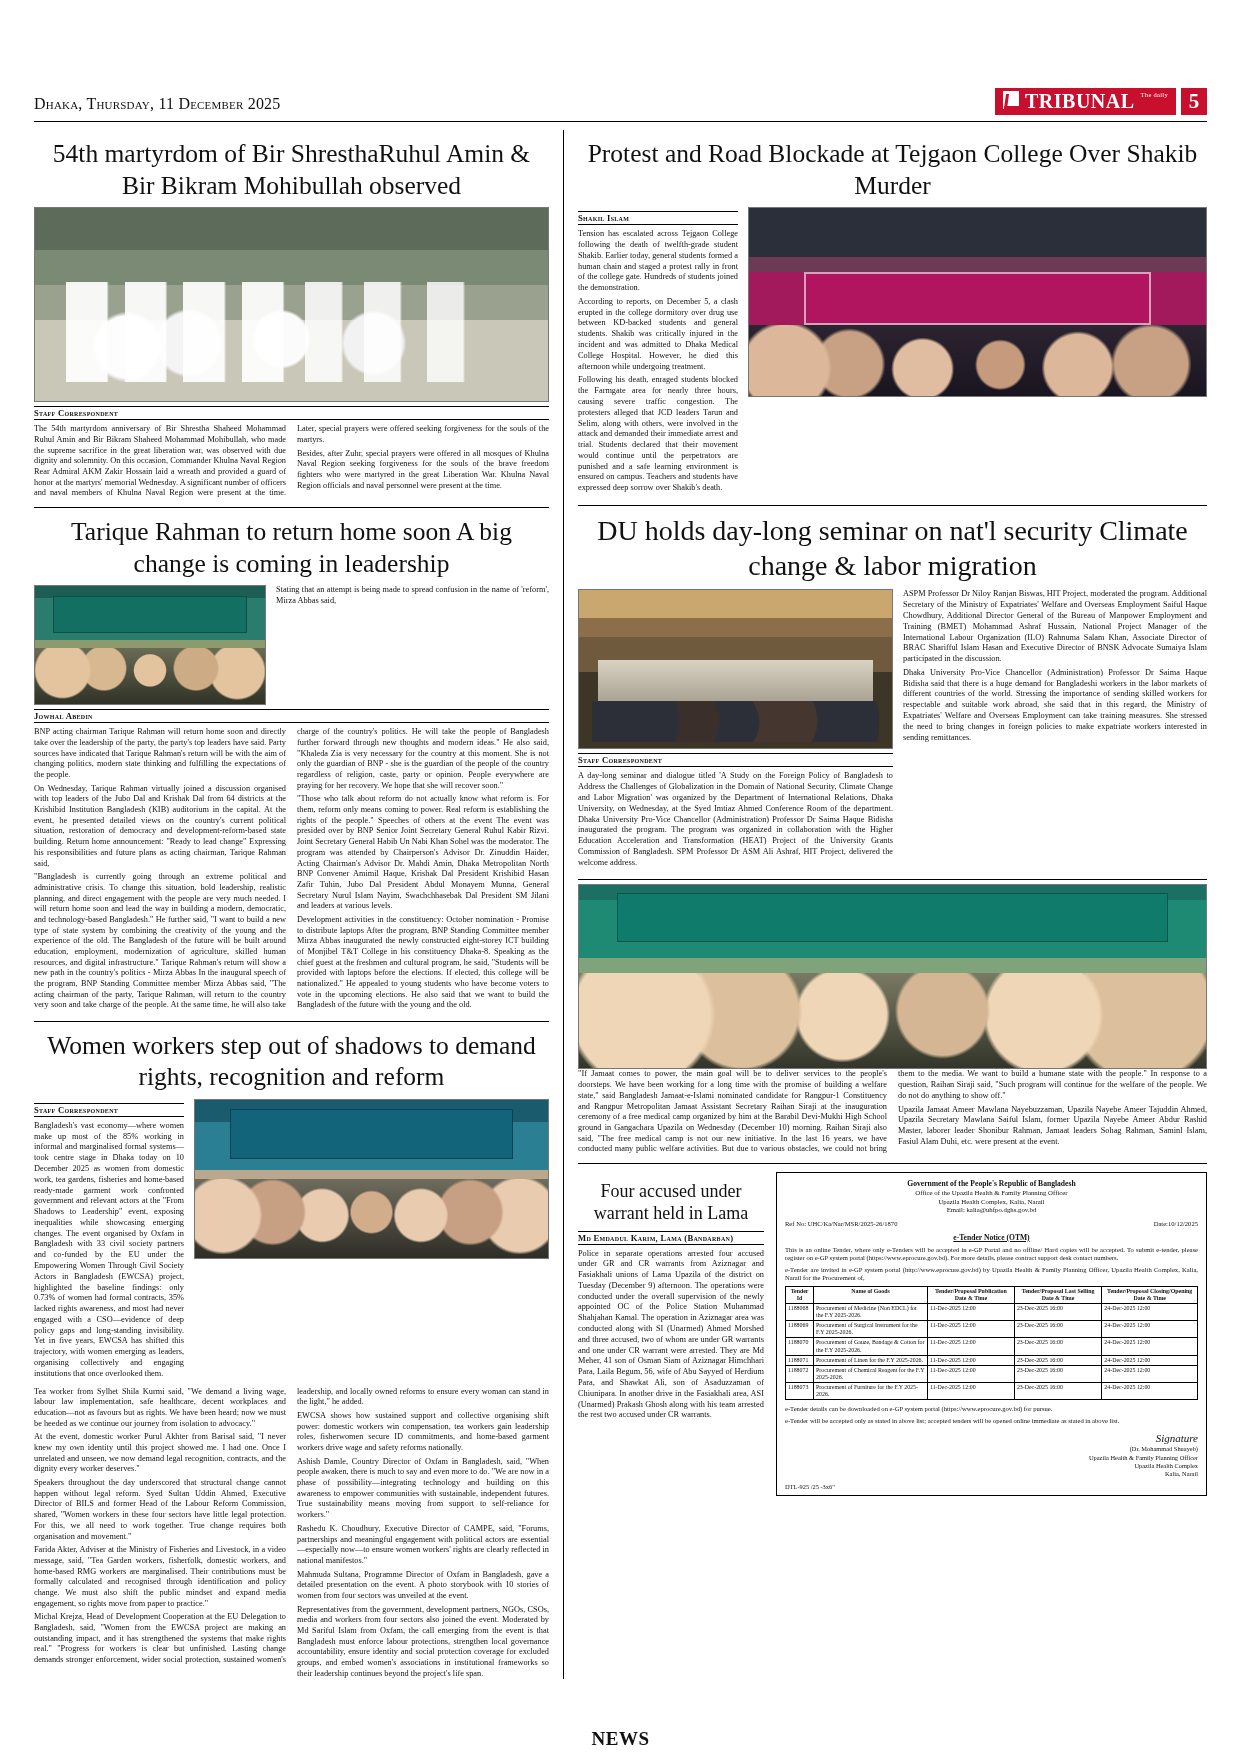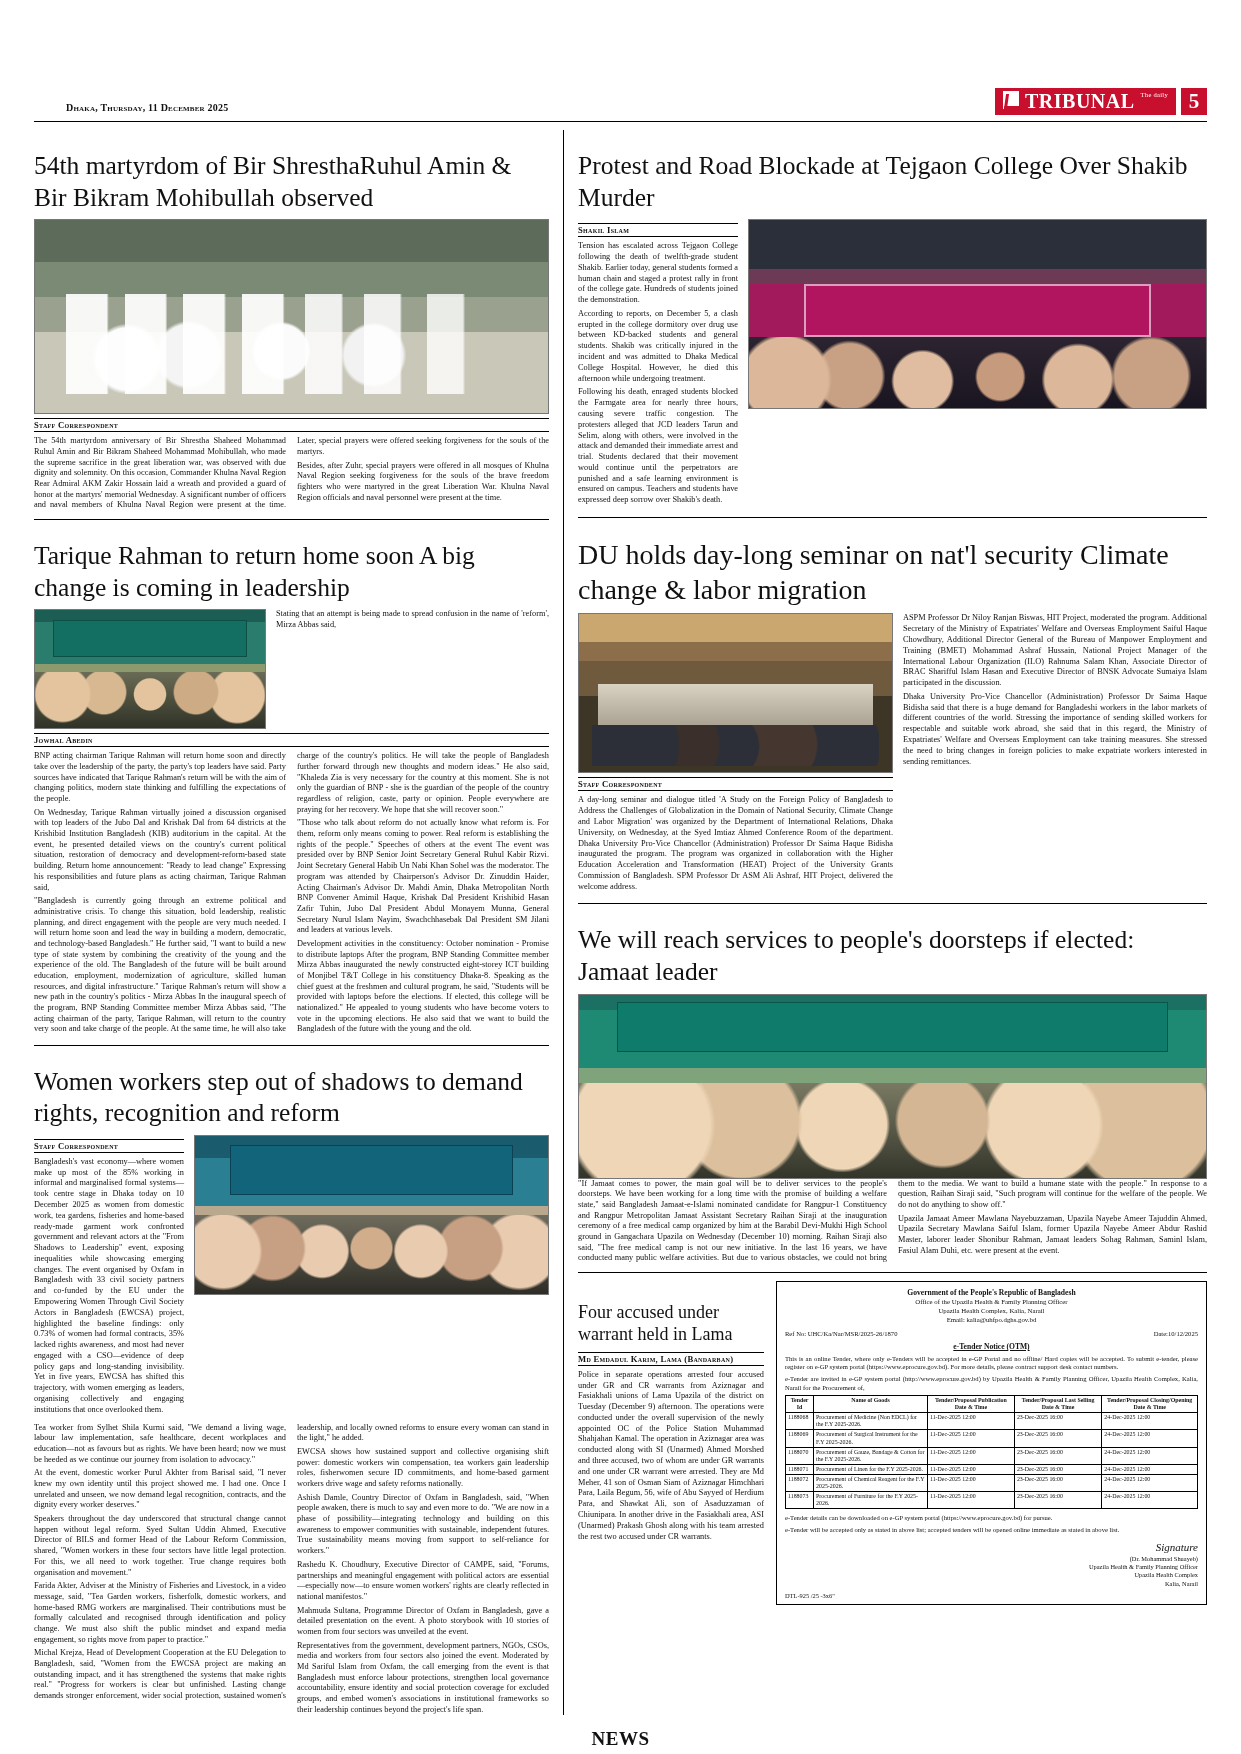--- a/index.html
+++ b/index.html
@@ -13,22 +13,22 @@
   .page { position:relative; width:1241px; height:1754px; padding:0 34px; }
 
   
   .masthead {
     display:flex; align-items:flex-end; justify-content:space-between;
     padding:88px 0 6px 0;
     border-bottom:1.5px solid #000;
   }
   .mast-date {
     font-family:"Liberation Serif", serif;
-    font-size:10px; font-variant:small-caps; letter-spacing:.2px;
-    font-weight:bold; padding-bottom:2px;margin-left:32px;
+    font-size:16px; font-variant:small-caps; letter-spacing:.2px;
+    font-weight:normal; padding-bottom:2px;
   }
   .mast-section {
     font-size:19px; font-weight:bold; letter-spacing:.5px;
     position:absolute; left:50%; transform:translateX(-50%);
     bottom:4px;
     margin-top:48px;
   }
   .mast-right { display:flex; align-items:flex-end; gap:5px; }
   .logo-box {
     background:#c8102e; color:#fff; padding:3px 8px 4px 8px;
@@ -52,22 +52,22 @@
   
   .cols { display:flex; gap:0; margin-top:8px; }
   .colL { width:530px; padding-right:14px; border-right:1px solid #000; }
   .colR { width:643px; padding-left:14px; }
 
   h1.headline {
     font-family:"Liberation Serif", serif;
     font-weight:normal;
     font-size:25.5px;
     line-height:1.24;
-    text-align:left;
-    margin:20px 0 6px 0;
+    text-align:center;
+    margin:8px 0 6px 0;
   }
   h1.headline.small { font-size:28px; }
   .byline {
     font-size:8.6px; font-variant:small-caps; font-weight:bold;
     letter-spacing:.3px; border-top:1px solid #000; border-bottom:1px solid #000;
     padding:1px 0; margin:4px 0 4px 0;
   }
 
   .body2, .body3 {
     font-size:8.3px; line-height:1.29; text-align:justify;
@@ -331,21 +331,20 @@
           <div class="bodyc" style="flex:1;">
             <p>ASPM Professor Dr Niloy Ranjan Biswas, HIT Project, moderated the program. Additional Secretary of the Ministry of Expatriates' Welfare and Overseas Employment Saiful Haque Chowdhury, Additional Director General of the Bureau of Manpower Employment and Training (BMET) Mohammad Ashraf Hussain, National Project Manager of the International Labour Organization (ILO) Rahnuma Salam Khan, Associate Director of BRAC Sharifful Islam Hasan and Executive Director of BNSK Advocate Sumaiya Islam participated in the discussion.</p>
             <p>Dhaka University Pro-Vice Chancellor (Administration) Professor Dr Saima Haque Bidisha said that there is a huge demand for Bangladeshi workers in the labor markets of different countries of the world. Stressing the importance of sending skilled workers for respectable and suitable work abroad, she said that in this regard, the Ministry of Expatriates' Welfare and Overseas Employment can take training measures. She stressed the need to bring changes in foreign policies to make expatriate workers interested in sending remittances.</p>
           </div>
         </div>
       </article>
 
       <div class="sep"></div>
 
       <article>
-        <h1 class="headline">We will reach services to people's doorsteps if elected: Jamaat leader</h1>
         <div class="photo ph-jamaat" style="height:185px;"></div>
         <div class="body2">
           <p>"If Jamaat comes to power, the main goal will be to deliver services to the people's doorsteps. We have been working for a long time with the promise of building a welfare state," said Bangladesh Jamaat-e-Islami nominated candidate for Rangpur-1 Constituency and Rangpur Metropolitan Jamaat Assistant Secretary Raihan Siraji at the inauguration ceremony of a free medical camp organized by him at the Barabil Devi-Mukhi High School ground in Gangachara Upazila on Wednesday (December 10) morning. Raihan Siraji also said, "The free medical camp is not our new initiative. In the last 16 years, we have conducted many public welfare activities. But due to various obstacles, we could not bring them to the media. We want to build a humane state with the people." In response to a question, Raihan Siraji said, "Such program will continue for the welfare of the people. We do not do anything to show off."</p>
           <p>Upazila Jamaat Ameer Mawlana Nayebuzzaman, Upazila Nayebe Ameer Tajuddin Ahmed, Upazila Secretary Mawlana Saiful Islam, former Upazila Nayebe Ameer Abdur Rashid Master, laborer leader Shonibur Rahman, Jamaat leaders Sohag Rahman, Saminl Islam, Fasiul Alam Duhi, etc. were present at the event.</p>
         </div>
       </article>
 
       <div class="sep"></div>
 
       <div class="lower">

